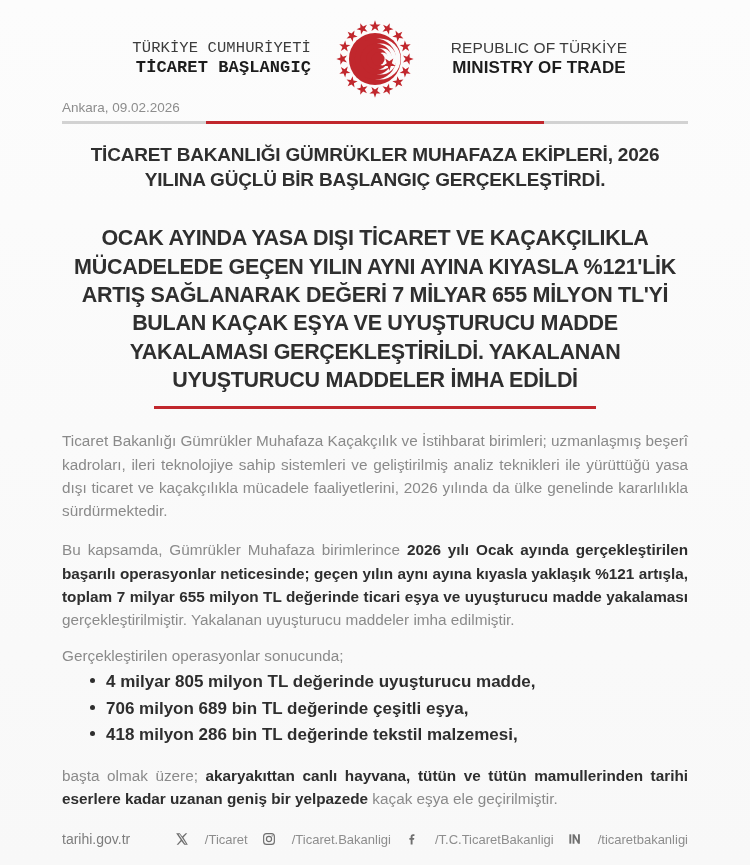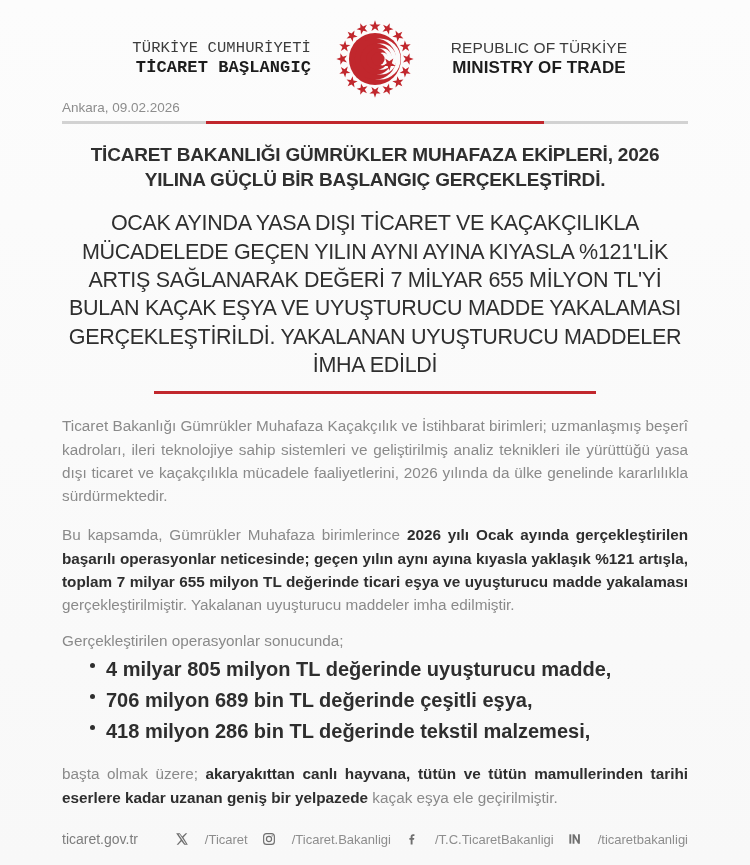--- a/index.html
+++ b/index.html
@@ -84,25 +84,25 @@
     font-weight: bold;
     line-height: 1.32;
     color: #2f2f2f;
     letter-spacing: -0.2px;
     padding: 0 8px;
   }
 
   .subhead {
     text-align: center;
     font-size: 21.5px;
-    font-weight: normal;
+    font-weight: bold;
     line-height: 1.32;
     color: #2f2f2f;
     letter-spacing: -0.3px;
-    margin-top: 17px;
+    margin-top: 32px;
     padding: 0 2px;
   }
 
   .underline-red {
     width: 442px;
     height: 3px;
     background: #c1272d;
     margin: 12px auto 0 auto;
   }
 
@@ -124,21 +124,21 @@
     color: #8a8a8a;
     margin-bottom: 4px;
   }
 
   ul.items {
     list-style: none;
     margin: 0 0 16px 0;
     padding-left: 28px;
   }
   ul.items li {
-    font-size: 20px;
+    font-size: 17px;
     line-height: 1.5;
     color: #2e2e2e;
     font-weight: bold;
     position: relative;
     padding-left: 16px;
     margin-bottom: 1px;
   }
   ul.items li::before {
     content: "";
     position: absolute;
@@ -266,21 +266,21 @@
       <li>418 milyon 286 bin TL değerinde tekstil malzemesi,</li>
     </ul>
 
     <p class="body">
       <span>başta olmak üzere; </span><b>akaryakıttan canlı hayvana, tütün ve tütün mamullerinden tarihi eserlere kadar uzanan geniş bir yelpazede</b><span> kaçak eşya ele geçirilmiştir.</span>
     </p>
   </div>
 
   <div class="footer">
 
-    <div class="site">ticaret.gov.tr</div>
+    <div class="site">tarihi.gov.tr</div>
 
     <div class="socials">
 
       <div class="social">
         <span class="glyph">
           <svg viewBox="0 0 24 24" width="14" height="14" fill="currentColor" aria-hidden="true">
             <path d="M18.2 2H21l-6.6 7.6L22 22h-6.1l-4.8-6.3L5.6 22H2.8l7.1-8.1L2 2h6.2l4.3 5.7L18.2 2zm-1 18h1.7L7.9 3.8H6.1L17.2 20z"></path>
           </svg>
         </span>
         <span class="handle">/Ticaret</span>

